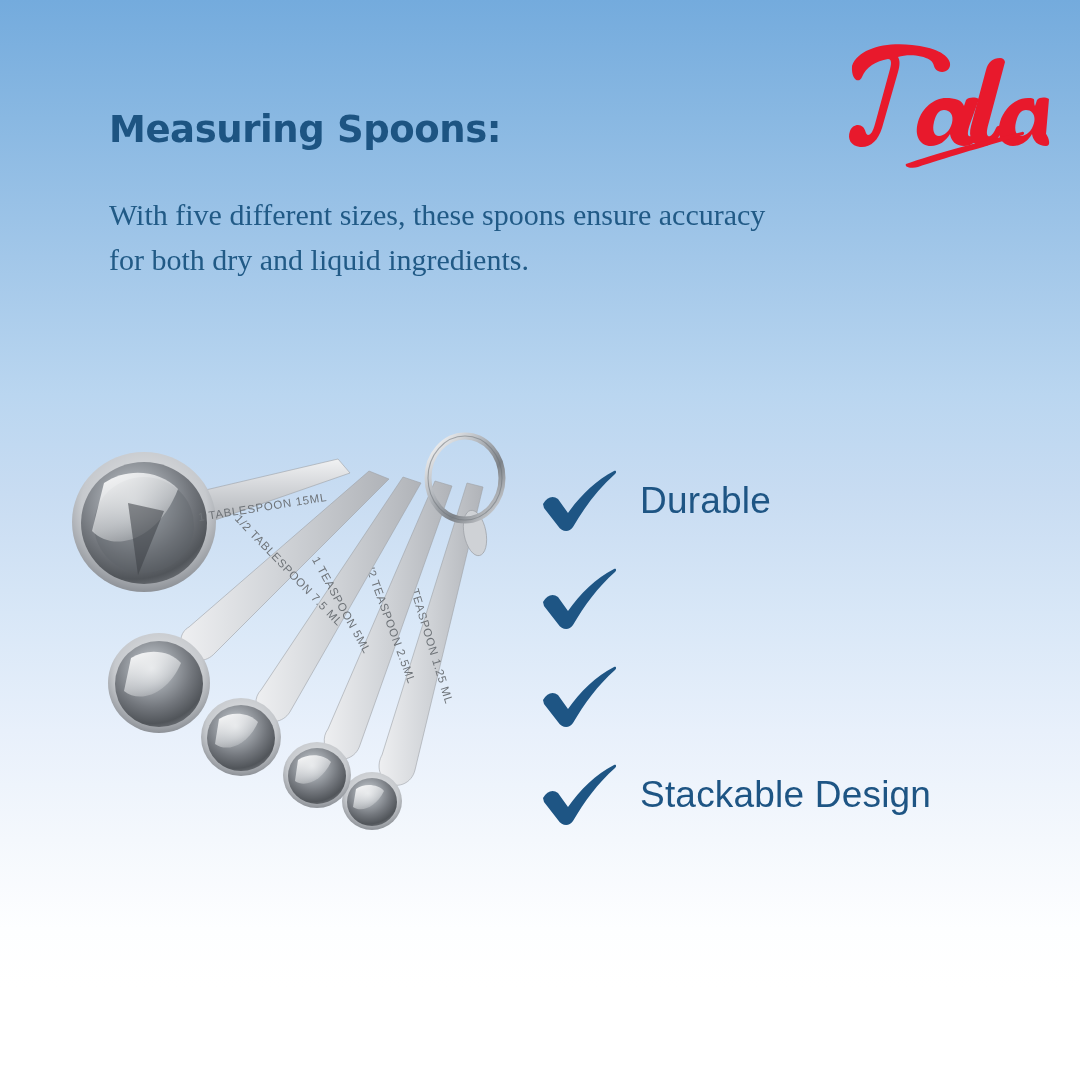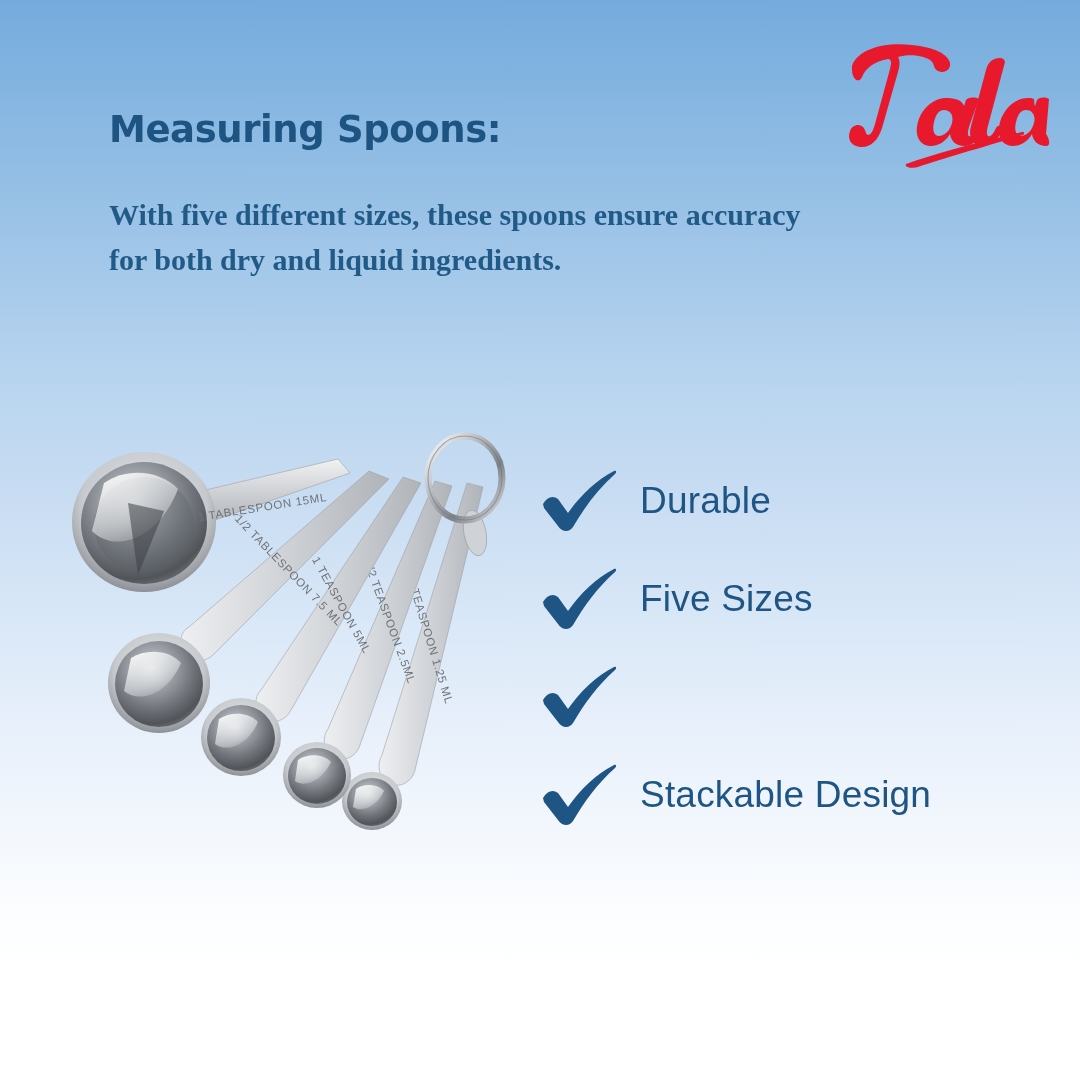--- a/index.html
+++ b/index.html
@@ -51,21 +51,20 @@
   }
   .subhead {
     position: absolute;
     left: 109px;
     top: 192px;
     font-family: "Liberation Serif", "DejaVu Serif", serif;
     font-size: 30px;
     line-height: 45px;
     color: #215a86;
     white-space: pre-line;
-    font-weight: bold;
   }
 
   
   .features {
     position: absolute;
     left: 540px;
     top: 452px;
     width: 540px;
   }
   .feature-row {
@@ -275,21 +274,20 @@
 
     <div class="feature-row">
       <span class="check">
         <svg viewBox="0 0 78 62" xmlns="http://www.w3.org/2000/svg">
           <path d="M3 34 C7 27, 13 25, 18 29 L28 43
                    C40 26, 56 10, 74 1 C76 0, 77 2, 75 4
                    C58 19, 44 38, 33 57 C29 63, 22 62, 18 56
                    L4 38 Z" fill="#1e5584"></path>
         </svg>
       </span>
-      <span class="feature-label">Five Sizes</span>
     </div>
 
     <div class="feature-row">
       <span class="check">
         <svg viewBox="0 0 78 62" xmlns="http://www.w3.org/2000/svg">
           <path d="M3 34 C7 27, 13 25, 18 29 L28 43
                    C40 26, 56 10, 74 1 C76 0, 77 2, 75 4
                    C58 19, 44 38, 33 57 C29 63, 22 62, 18 56
                    L4 38 Z" fill="#1e5584"></path>
         </svg>

